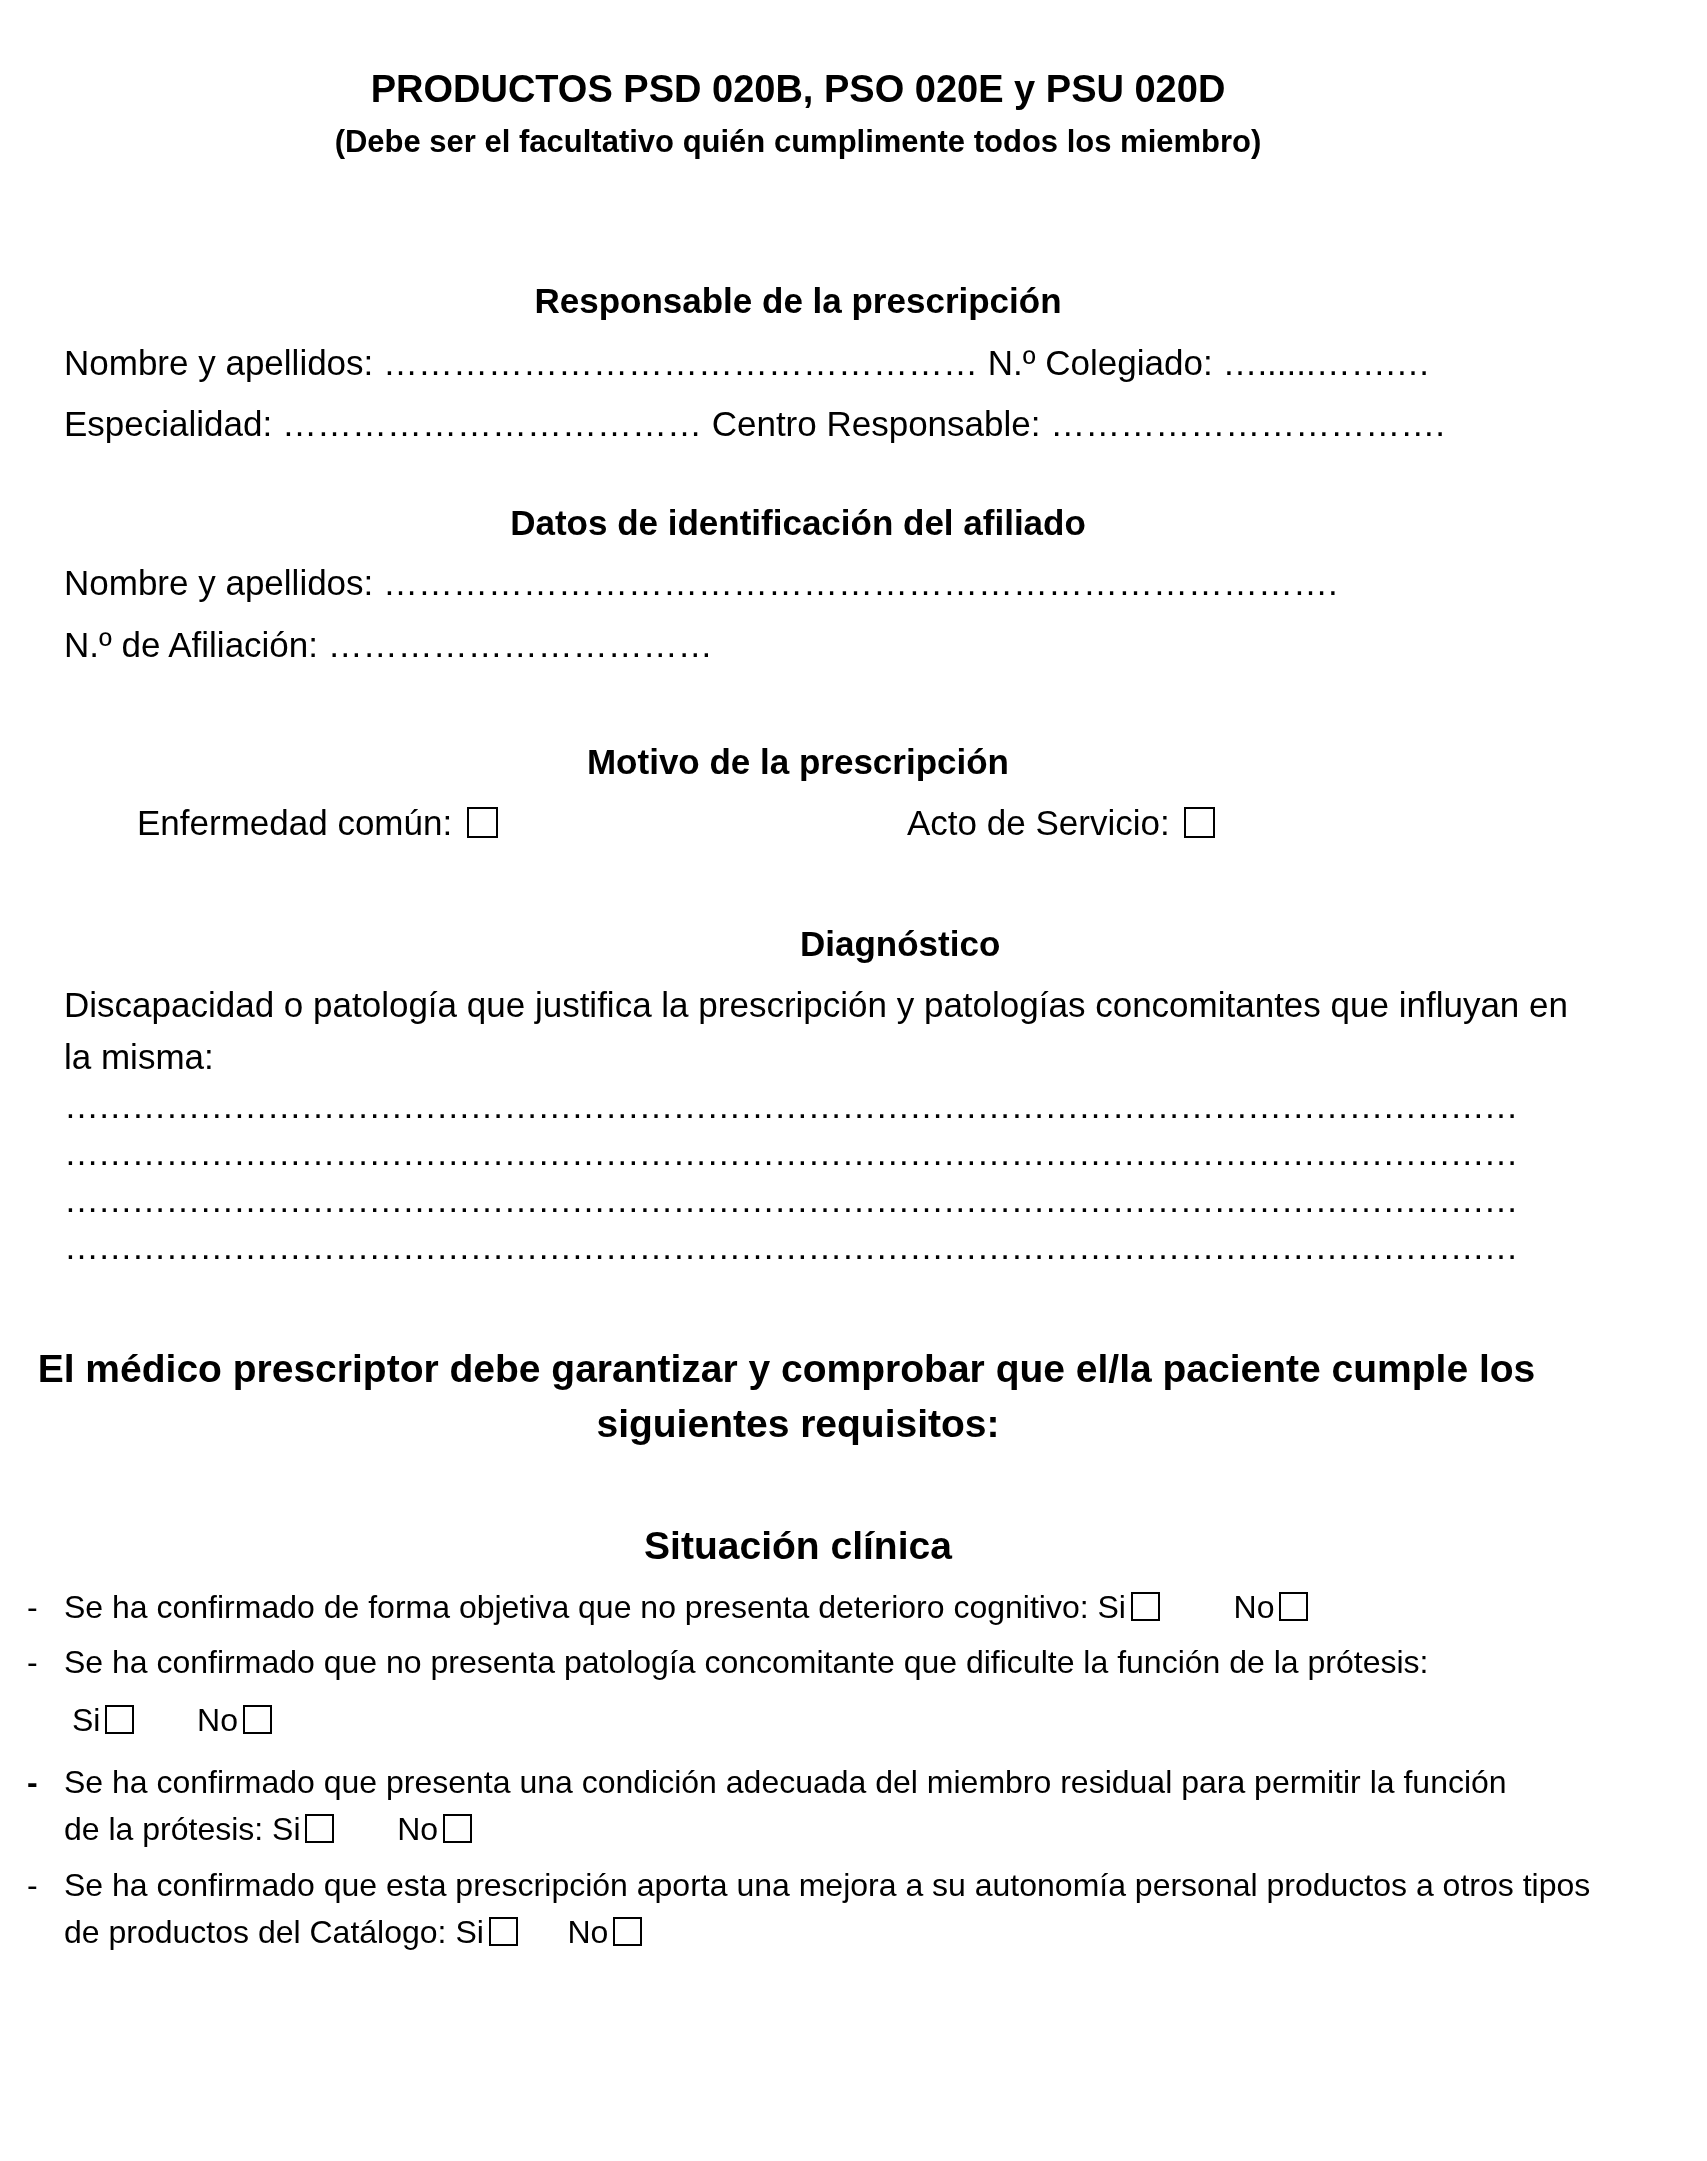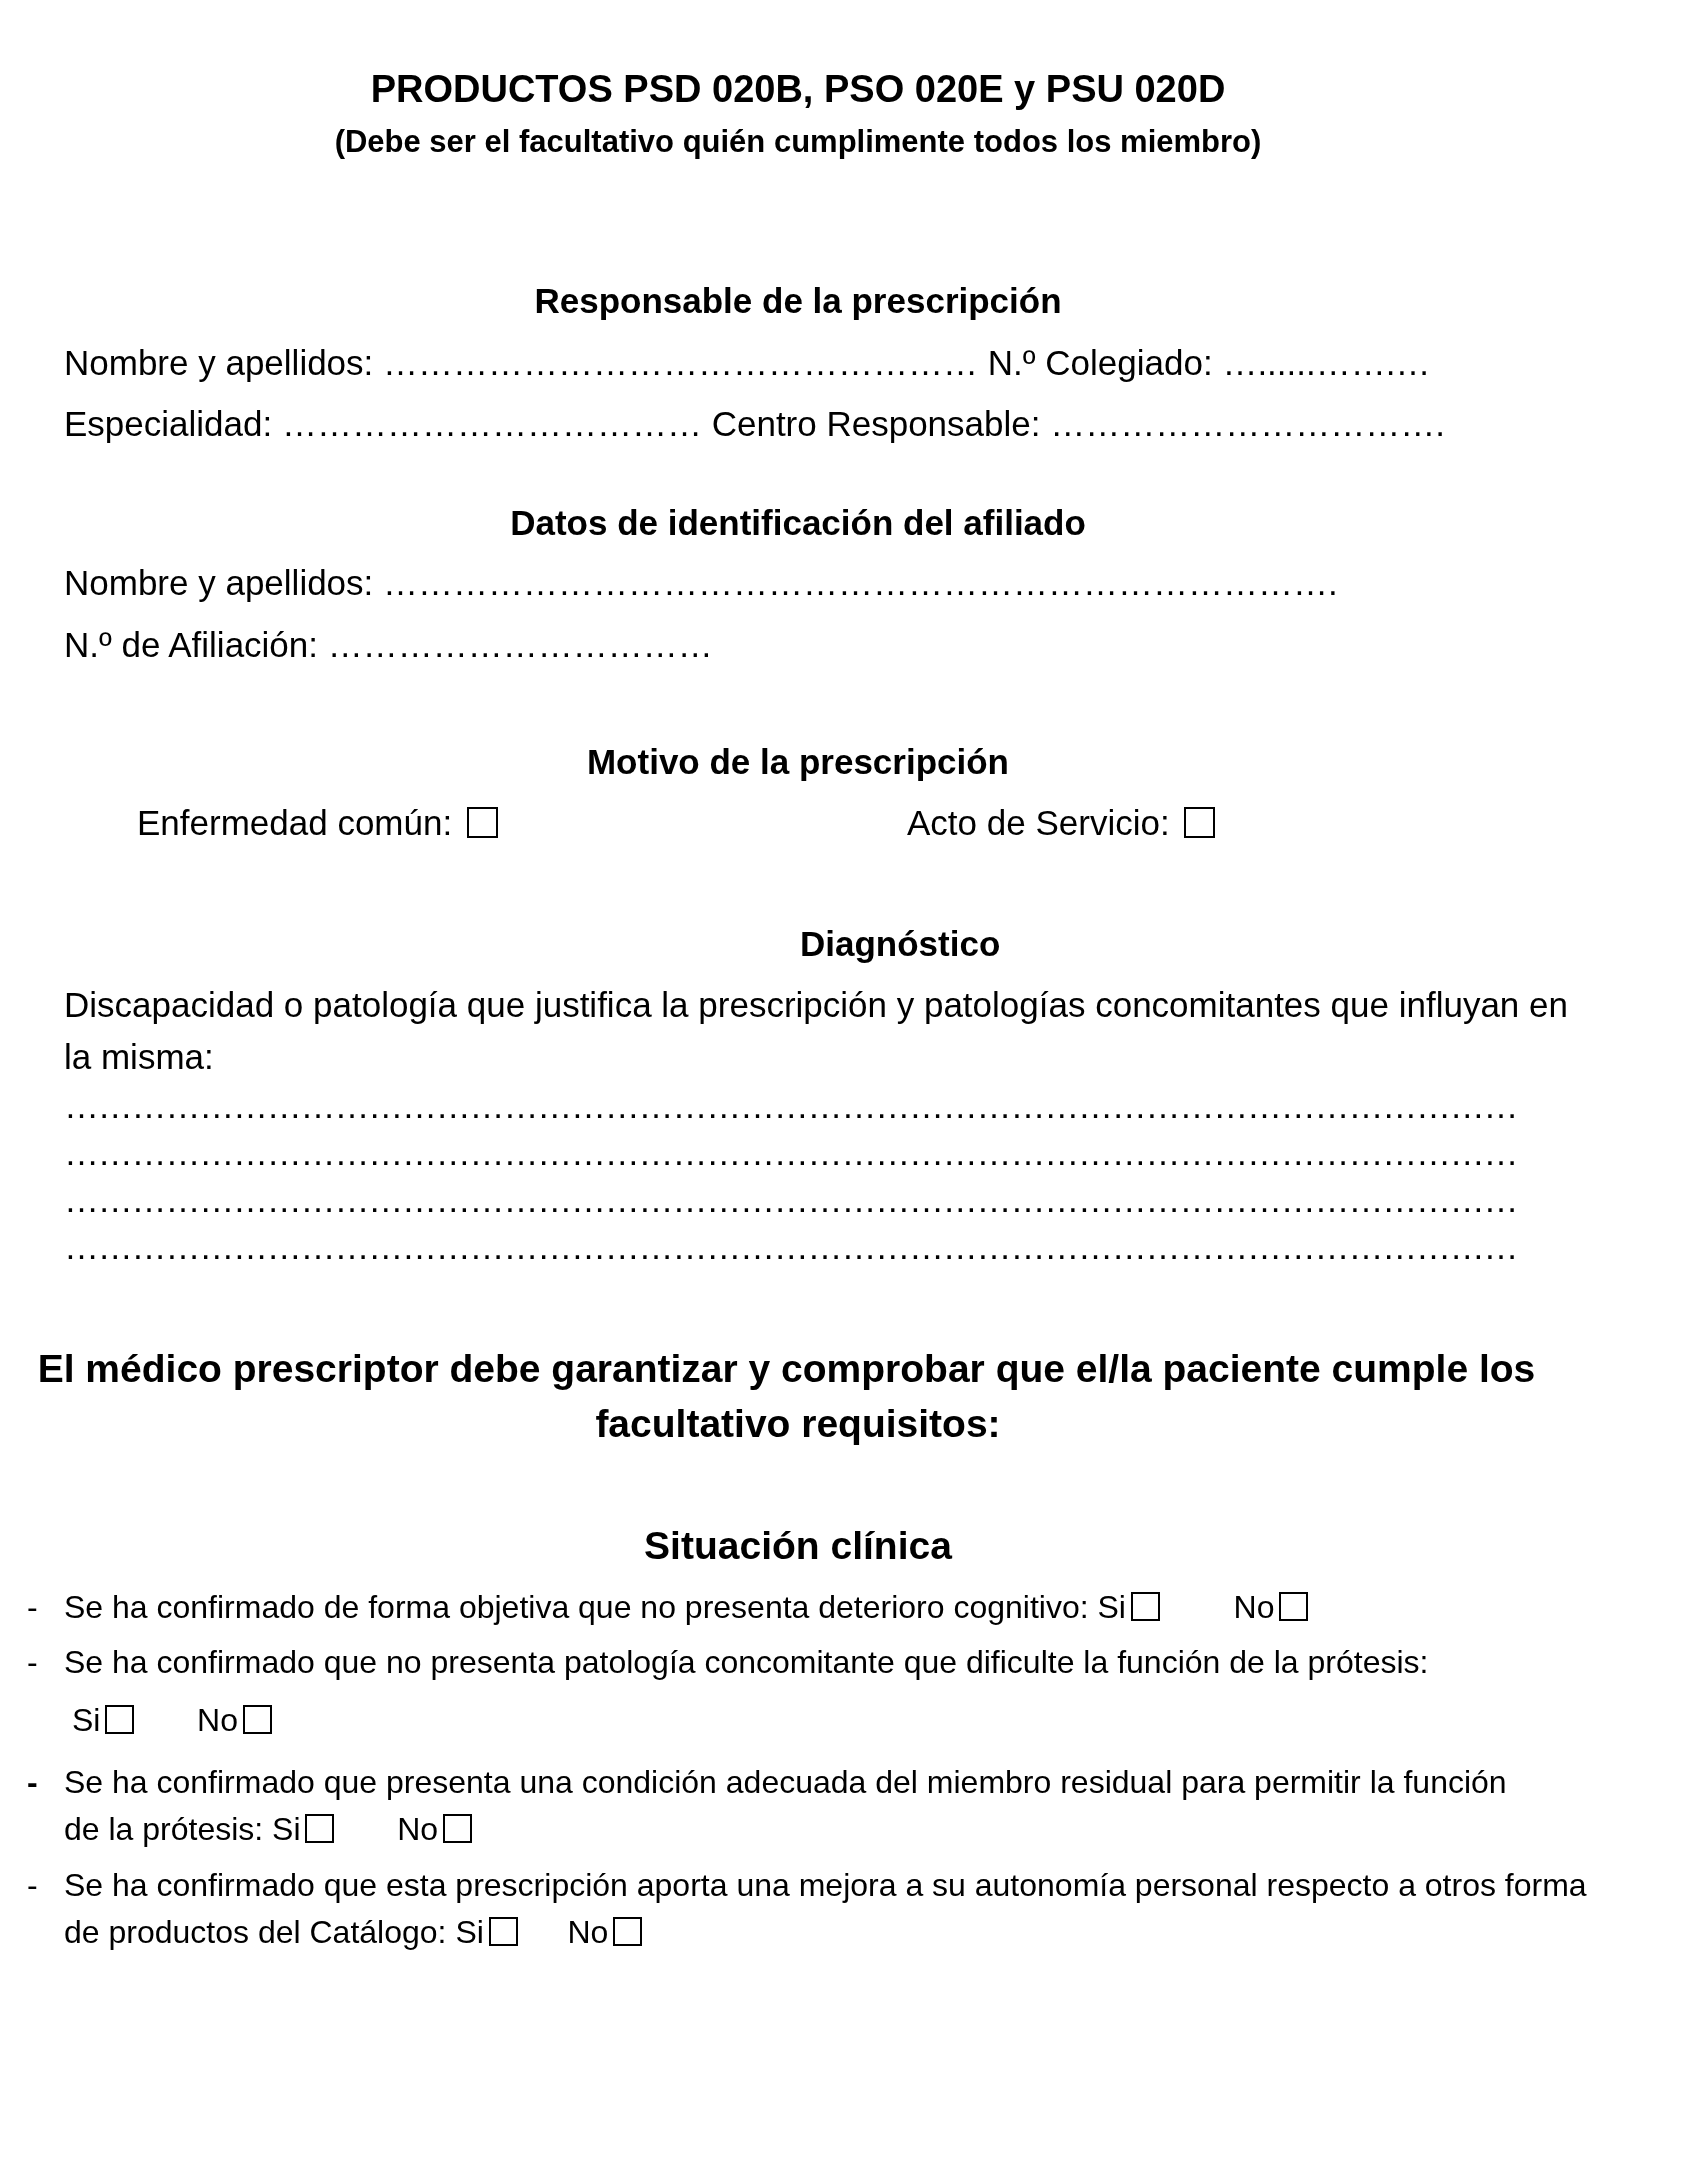--- a/index.html
+++ b/index.html
@@ -65,21 +65,21 @@
 
 <div class="abs heading" style="left:800px; top:924px;">Diagnóstico</div>
 <div class="abs body" style="left:64px; top:985px;">Discapacidad o patología que justifica la prescripción y patologías concomitantes que influyan en</div>
 <div class="abs body" style="left:64px; top:1037px;">la misma:</div>
 <div class="abs body" style="left:64px; top:1086px; letter-spacing:-1.2px;">…………………………………………………………………………………………………………………</div>
 <div class="abs body" style="left:64px; top:1133px; letter-spacing:-1.2px;">…………………………………………………………………………………………………………………</div>
 <div class="abs body" style="left:64px; top:1180px; letter-spacing:-1.2px;">…………………………………………………………………………………………………………………</div>
 <div class="abs body" style="left:64px; top:1227px; letter-spacing:-1.2px;">…………………………………………………………………………………………………………………</div>
 
 <div class="abs bigheading" style="left:14.5px; width:1544px; text-align:center; top:1347px;">El médico prescriptor debe garantizar y comprobar que el/la paciente cumple los</div>
-<div class="abs center bigheading" style="top:1402px;">facultativo requisitos:</div>
+<div class="abs center bigheading" style="top:1402px;">siguientes requisitos:</div>
 
 <div class="abs center bigheading" style="top:1524px;">Situación clínica</div>
 
 <span class="abs item dash" style="top:1589px;">-</span>
 <div class="abs item" style="left:64px; top:1589px;">
   <span>Se ha confirmado de forma objetiva que no presenta deterioro cognitivo:</span>
   <span>Si</span><span class="cb small"></span>
   <span class="gap" style="width:56px;"></span>
   <span>No</span><span class="cb small"></span>
 </div>
@@ -95,20 +95,20 @@
 <span class="abs item dash" style="top:1764px; font-weight:bold;">-</span>
 <div class="abs item" style="left:64px; top:1764px;">Se ha confirmado que presenta una condición adecuada del miembro residual para permitir la función</div>
 <div class="abs item" style="left:64px; top:1811px;">
   <span>de la prótesis:</span>
   <span>Si</span><span class="cb small"></span>
   <span class="gap" style="width:45px;"></span>
   <span>No</span><span class="cb small"></span>
 </div>
 
 <span class="abs item dash" style="top:1867px;">-</span>
-<div class="abs item" style="left:64px; top:1867px;">Se ha confirmado que esta prescripción aporta una mejora a su autonomía personal respecto a otros forma</div>
+<div class="abs item" style="left:64px; top:1867px;">Se ha confirmado que esta prescripción aporta una mejora a su autonomía personal productos a otros tipos</div>
 <div class="abs item" style="left:64px; top:1914px;">
   <span>de productos del Catálogo:</span>
   <span>Si</span><span class="cb small"></span>
   <span class="gap" style="width:32px;"></span>
   <span>No</span><span class="cb small"></span>
 </div>
 
 
 </body></html>

